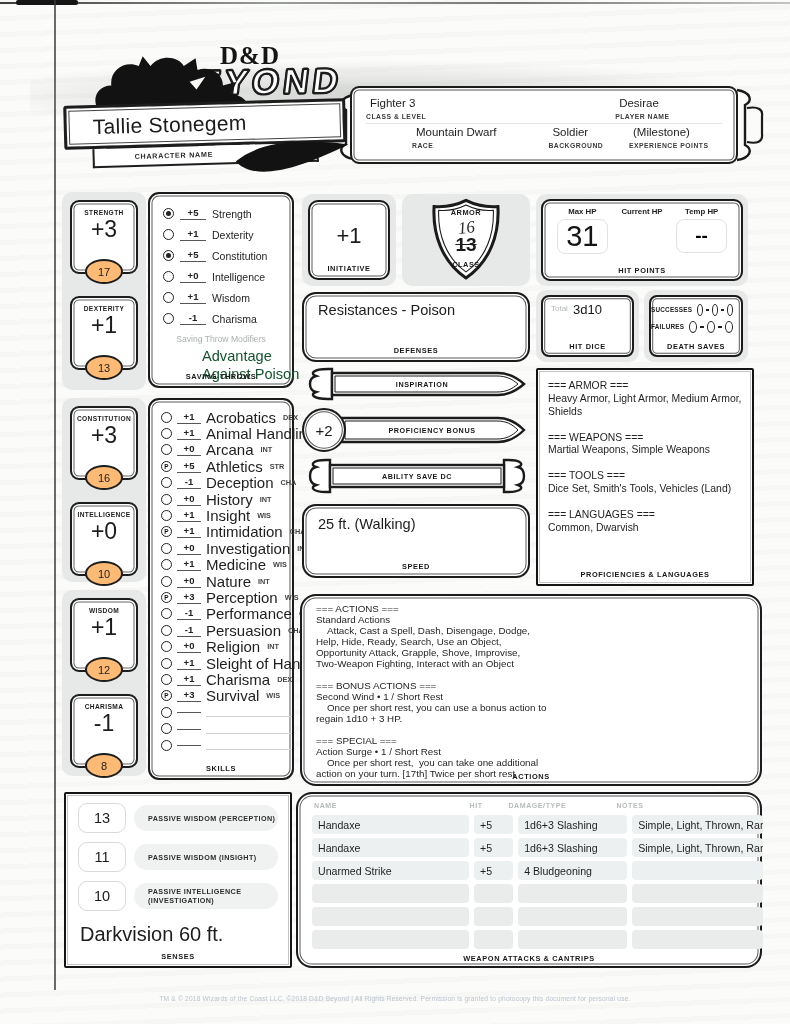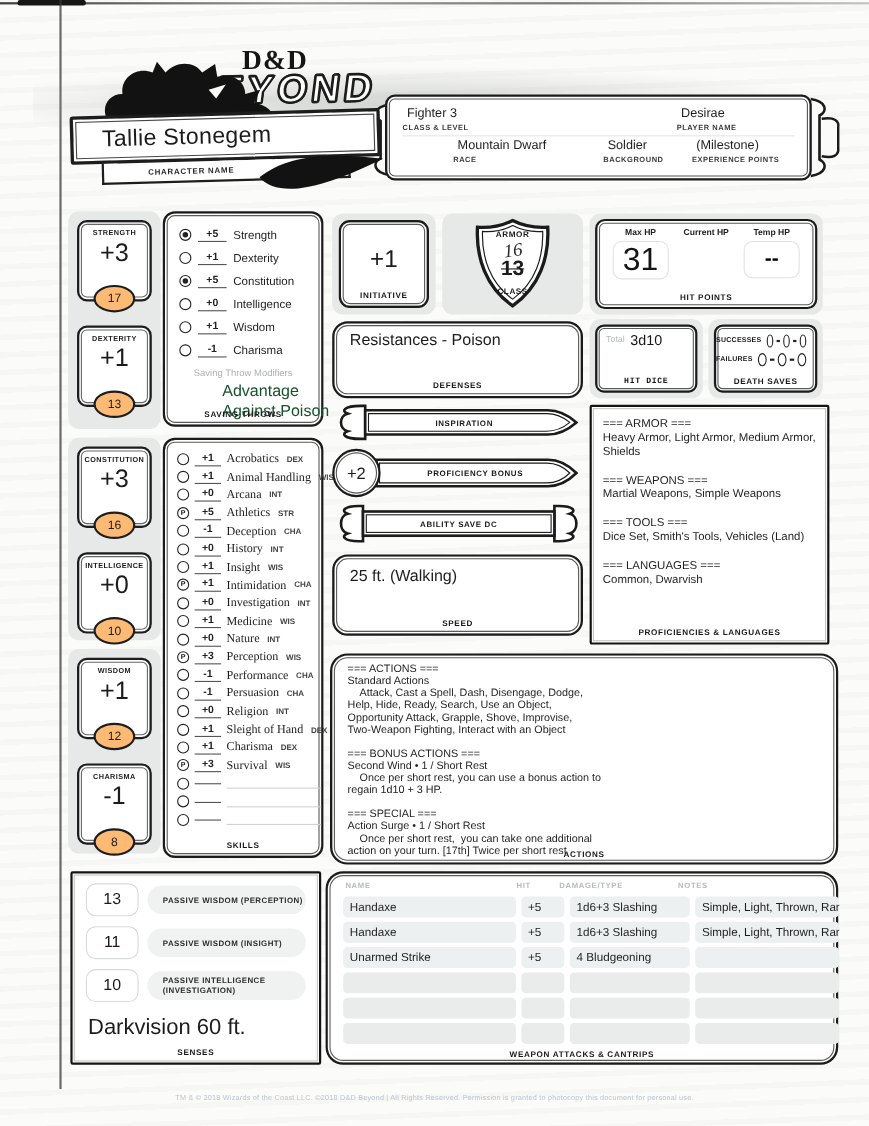--- a/index.html
+++ b/index.html
@@ -52,21 +52,21 @@
   .obox-label{position:absolute;bottom:5px;left:0;right:0;text-align:center;font-size:7.4px;font-weight:bold;letter-spacing:.6px;color:#181818;}
 
   
   .st-row{display:flex;align-items:center;gap:6px;height:21px;padding-left:13px;}
   .radio{width:11px;height:11px;min-width:11px;border:1.7px solid #222;border-radius:50%;position:relative;background:#fff;}
   .radio.filled::after{content:"";position:absolute;inset:2px;background:#222;border-radius:50%;}
   .radio.profP{display:flex;align-items:center;justify-content:center;font-size:6.4px;font-weight:bold;color:#111;}
   .st-mod{width:26px;min-width:26px;text-align:center;font-size:9.5px;font-weight:600;color:#222;border-bottom:1.3px solid #555;padding-bottom:1px;}
   .st-name{font-size:10.5px;color:#1e1e1e;white-space:nowrap;}
   .sk-row{display:flex;align-items:center;gap:5px;height:16.4px;padding-left:11px;}
-  .sk-name{font-size:11px;color:#1e1e1e;white-space:nowrap;font-family:Liberation Serif, serif;}
+  .sk-name{font-size:15px;color:#1e1e1e;white-space:nowrap;}
   .sk-stat{font-size:7.3px;font-weight:bold;color:#444;margin-left:2px;}
   .sk-blank{flex:0 0 86px;border-bottom:1px solid #cfd3d1;height:10px;margin-right:14px;}
   .gray-head{color:#aab0ae;font-size:8.6px;text-align:center;}
   .adv-text{font-size:14.6px;color:#14532d;line-height:1.25;padding:3px 0 0 24px;margin-left:28px;}
 
   
   .init-box{position:absolute;background:#fff;border:2.2px solid #1b1b1b;border-radius:10px;
     box-shadow:inset 0 0 0 1.5px #fff,inset 0 0 0 2.5px #5a5a5a;display:flex;align-items:center;justify-content:center;}
   .init-val{font-size:22px;color:#1c1c1c;margin-top:-8px;}
   .shield-txt{position:absolute;left:0;right:0;text-align:center;color:#1b1b1b;}
@@ -422,21 +422,21 @@
           </div>
       </div>
     </div>
     <div class="obox-label" style="bottom:4px;">HIT POINTS</div>
   </div>
 
   <div class="tile" style="left:536px;top:290px;width:103px;height:72px;"></div>
   <div class="small-box" style="left:541px;top:295px;width:93px;height:62px;">
     <span class="abs" style="left:8px;top:7px;font-size:8px;color:#b3b9b7;">Total</span>
     <div style="text-align:center;margin-top:5px;font-size:13px;color:#161616;">3d10</div>
-    <div class="obox-label" style="bottom:4px;font-family:Liberation Mono, monospace;">HIT DICE</div>
+    <div class="obox-label" style="bottom:4px;">HIT DICE</div>
   </div>
 
   <div class="tile" style="left:644px;top:290px;width:104px;height:72px;"></div>
   <div class="small-box" style="left:649px;top:295px;width:94px;height:62px;">
     <div class="ds-row" style="margin-top:4px;">
       <span class="ds-lab">SUCCESSES</span>
       <span class="ds-c"></span>
         <span class="ds-l"></span>
         <span class="ds-c"></span>
         <span class="ds-l"></span>

